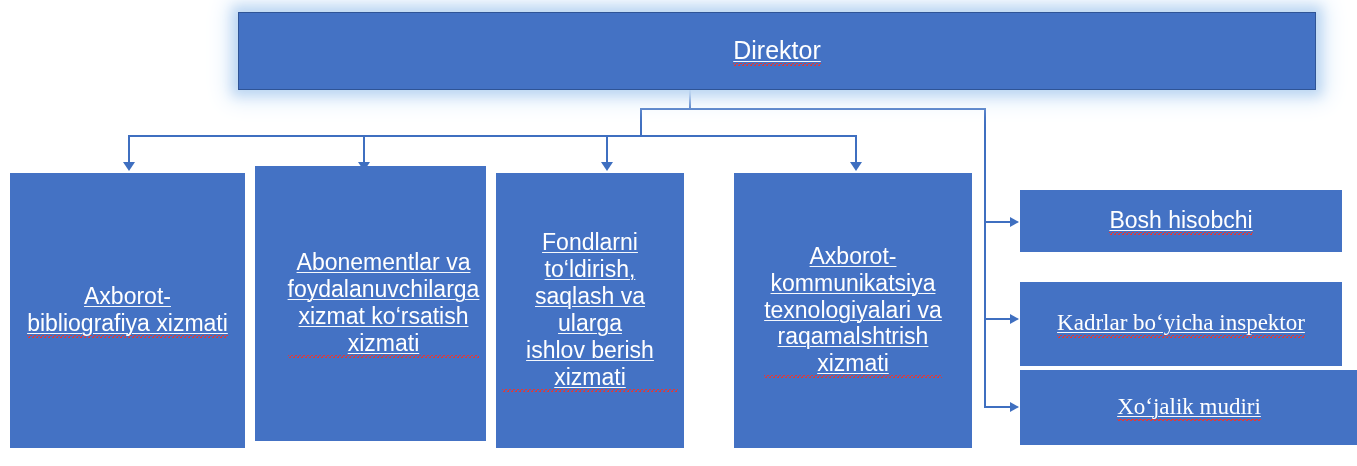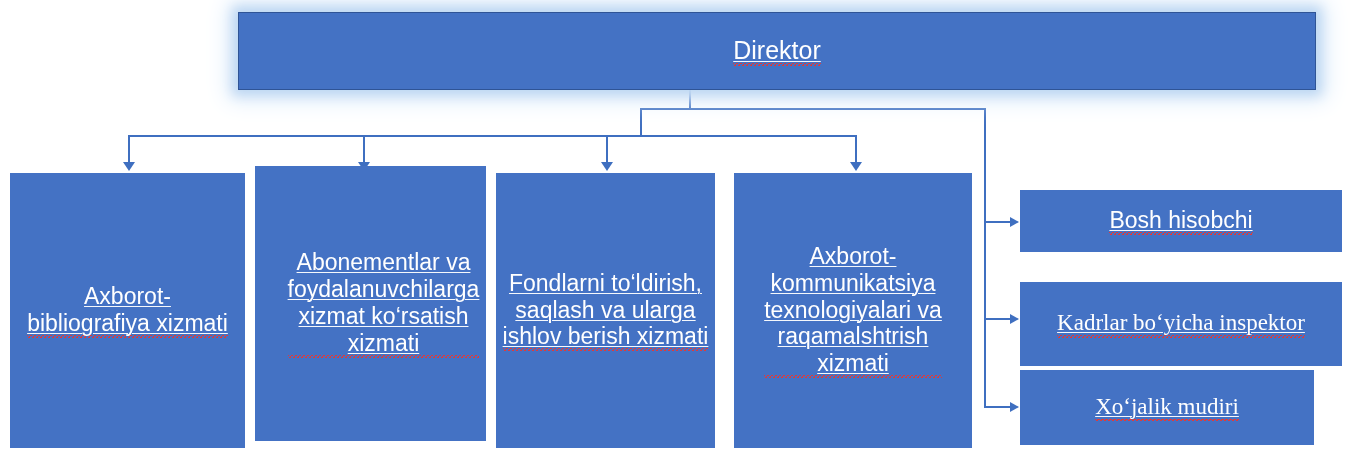--- a/index.html
+++ b/index.html
@@ -132,21 +132,21 @@
 bibliografiya xizmati</span>
   </div>
 
   <div class="box child" style="left:255px; top:166px; width:231px; height:275px;padding-left:32px;">
     <span class="sp">Abonementlar va
 foydalanuvchilarga
 xizmat ko‘rsatish
 xizmati</span>
   </div>
 
-  <div class="box child" style="left:496px; top:173px; width:219px; height:275px;">
+  <div class="box child" style="left:496px; top:173px; width:188px; height:275px;">
     <span class="sp">Fondlarni to‘ldirish,
 saqlash va ularga
 ishlov berish xizmati</span>
   </div>
 
   <div class="box child" style="left:734px; top:173px; width:238px; height:275px;">
     <span class="sp">Axborot-
 kommunikatsiya
 texnologiyalari va
 raqamalshtrish
@@ -154,17 +154,17 @@
   </div>
 
   <div class="box side" style="left:1020px; top:190px; width:322px; height:62px;">
     <span class="sp">Bosh hisobchi</span>
   </div>
 
   <div class="box side serif" style="left:1020px; top:282px; width:322px; height:84px;">
     <span class="sp">Kadrlar bo‘yicha inspektor</span>
   </div>
 
-  <div class="box side serif" style="left:1020px; top:370px; width:294px; height:75px;">
+  <div class="box side serif" style="left:1020px; top:370px; width:338px; height:75px;">
     <span class="sp">Xo‘jalik mudiri</span>
   </div>
 
 </div>
 
 </body></html>

